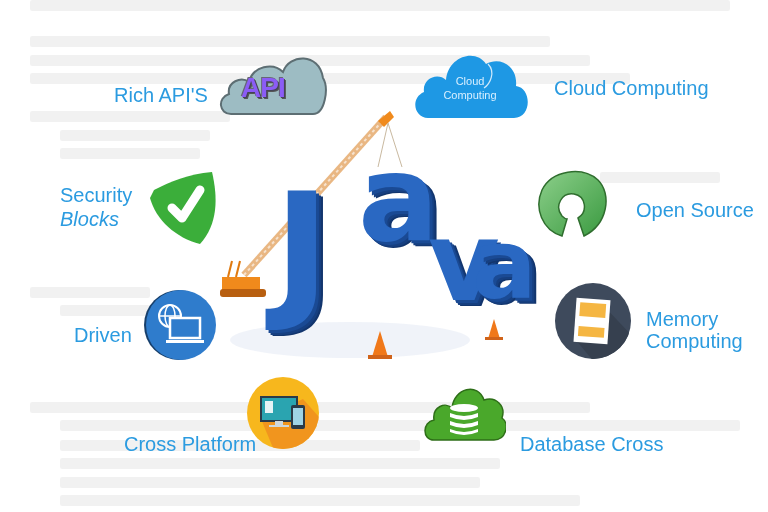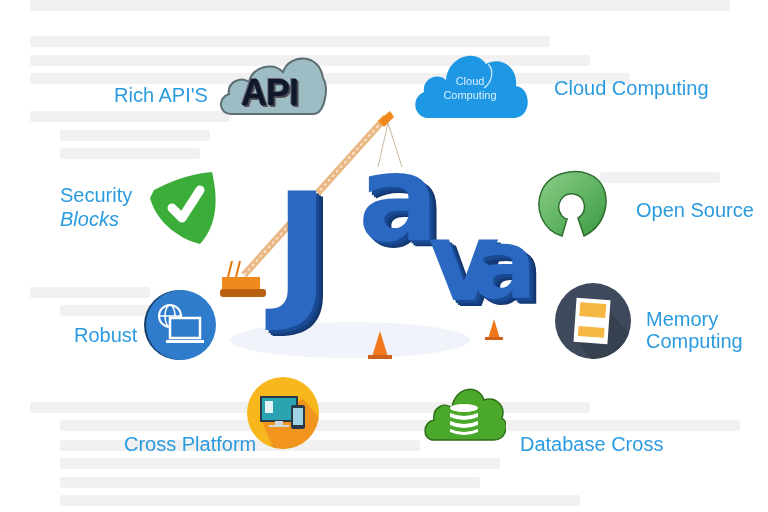--- a/index.html
+++ b/index.html
@@ -8,21 +8,21 @@
 
   .code-bg { position: absolute; inset: 0; z-index: 0; }
   .code-line { position: absolute; height: 11px; background: #ececec; border-radius: 2px; opacity: .75; }
 
   .label { position: absolute; color: #2b9be0; font-size: 20px; line-height: 23px; text-align: left; white-space: nowrap; z-index: 3; }
 
   .icon { position: absolute; z-index: 2; }
 
   
   .api-cloud { left: 217px; top: 48px; width: 110px; height: 70px; }
-  .api-text { position: absolute; left: 24px; top: 24px; font-size: 36px; font-weight: bold; color: #0f172a; letter-spacing: -1px;
+  .api-text { position: absolute; left: 24px; top: 24px; font-size: 28px; font-weight: bold; color: #8b5cf6; letter-spacing: -1px;
               text-shadow: 1px 1px 0 #445, -1px -1px 0 #667, 2px 2px 0 #555; z-index: 3; }
 
   
   .cc-cloud { left: 410px; top: 42px; width: 120px; height: 78px; }
   .cc-text { position: absolute; left: 30px; top: 32px; width: 60px; text-align: center; font-size: 11px; line-height: 14px; color: #d8efff; z-index: 3; }
 
   
   .shield { left: 148px; top: 168px; width: 70px; height: 78px; }
 
   
@@ -101,21 +101,21 @@
       <linearGradient id="osg" x1="0" y1="0" x2="1" y2="1">
         <stop offset="0" stop-color="#8ccf8a"></stop>
           <stop offset="1" stop-color="#3a9a40"></stop>
       </linearGradient>
     </defs>
     <path d="M26 68 C6 62 -2 40 6 22 C16 2 46 -2 62 12 C76 26 72 56 48 68 L42 50 C52 44 50 28 38 26 C26 24 18 38 26 48 C28 50 30 51 31 51 Z" fill="url(#osg)" stroke="#2f6e2e" stroke-width="1.5"></path>
   </svg>
 </div>
 <div class="label" style="left:636px;top:199px;">Open Source</div>
 
-<div class="label" style="left:74px;top:324px;">Robust</div>
+<div class="label" style="left:74px;top:324px;">Driven</div>
 <div class="icon robust">
   <svg width="70" height="70" viewBox="0 0 70 70">
     <circle cx="24" cy="26" r="11" fill="none" stroke="#fff" stroke-width="2"></circle>
     <ellipse cx="24" cy="26" rx="5" ry="11" fill="none" stroke="#fff" stroke-width="1.5"></ellipse>
     <line x1="13" y1="26" x2="35" y2="26" stroke="#fff" stroke-width="1.5"></line>
     <rect x="24" y="28" width="30" height="20" fill="#2f7ccc" stroke="#fff" stroke-width="2.5"></rect>
     <rect x="20" y="50" width="38" height="3" fill="#fff"></rect>
   </svg>
 </div>
 

